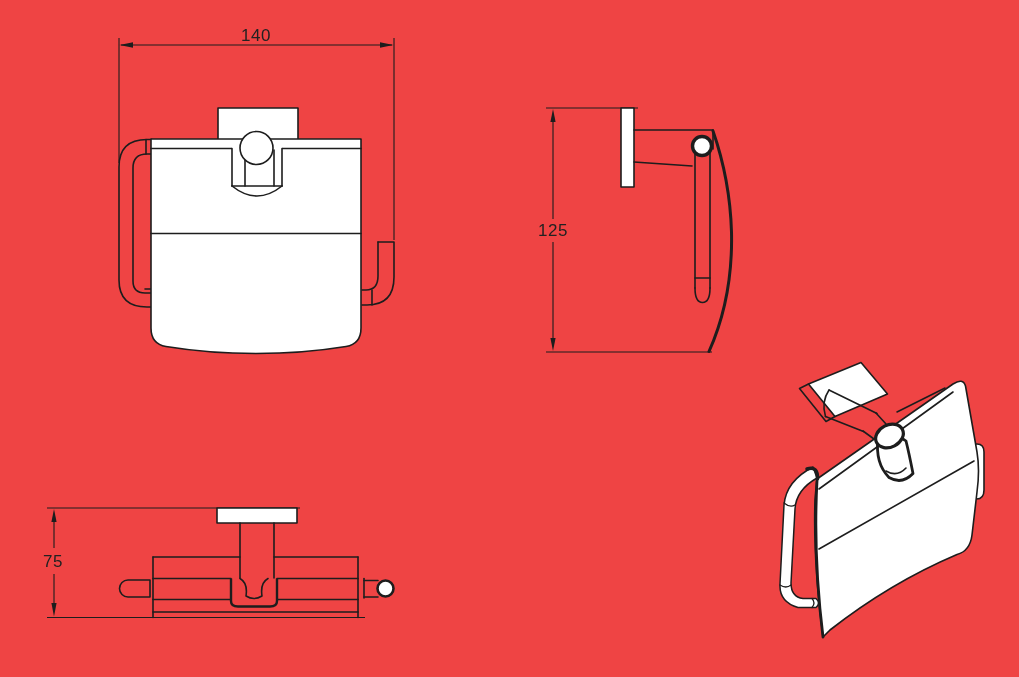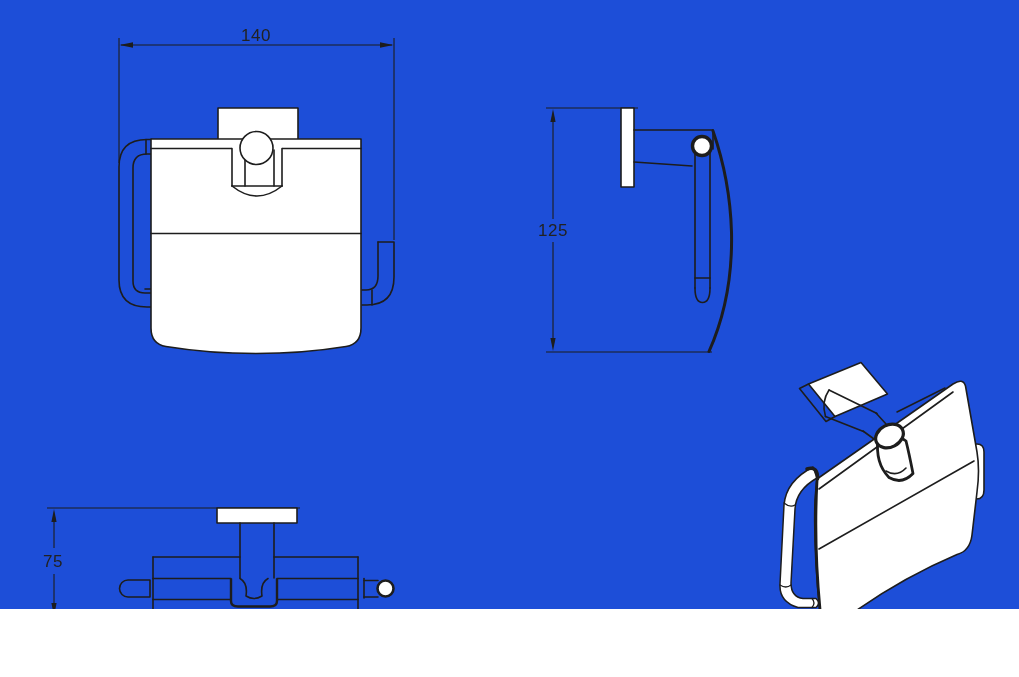--- a/index.html
+++ b/index.html
@@ -1,19 +1,19 @@
 <!DOCTYPE html>
 <html><head>
 <meta charset="utf-8">
 <style>
   html,body{margin:0;padding:0;background:#ffffff;}
   .sheet{
     position:relative;
-    width:1019px;height:609px;
-    background:#1d4ed8;
+    width:1019px;height:677px;
+    background:#ef4444;
     overflow:hidden;
     font-family:"Liberation Sans", sans-serif;
   }
   svg{display:block;}
   .ln  {fill:none;stroke:#1d1d1d;stroke-width:1.6;stroke-linecap:round;stroke-linejoin:round;}
   .lnf {fill:#ffffff;stroke:#1d1d1d;stroke-width:1.6;stroke-linejoin:round;}
   .fillonly{fill:#ffffff;stroke:none;}
   .dim {fill:none;stroke:#1d1d1d;stroke-width:1.1;stroke-linecap:butt;}
   .thk {fill:none;stroke:#1d1d1d;stroke-width:3;stroke-linecap:round;stroke-linejoin:round;}
   .thkf{fill:#ffffff;stroke:#1d1d1d;stroke-width:2.8;stroke-linejoin:round;}

